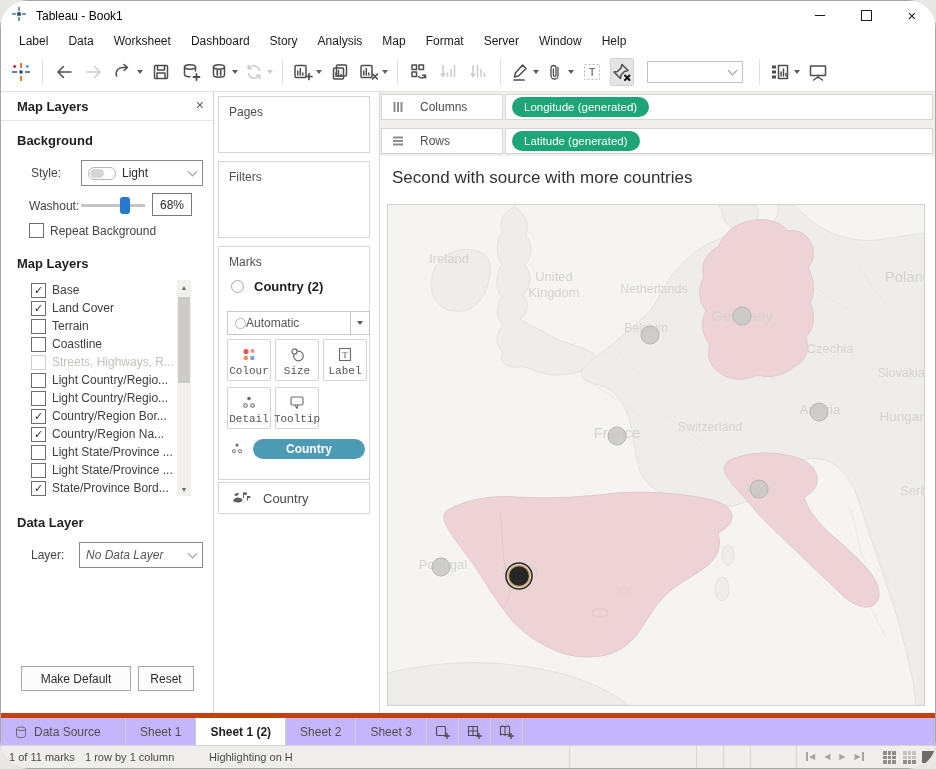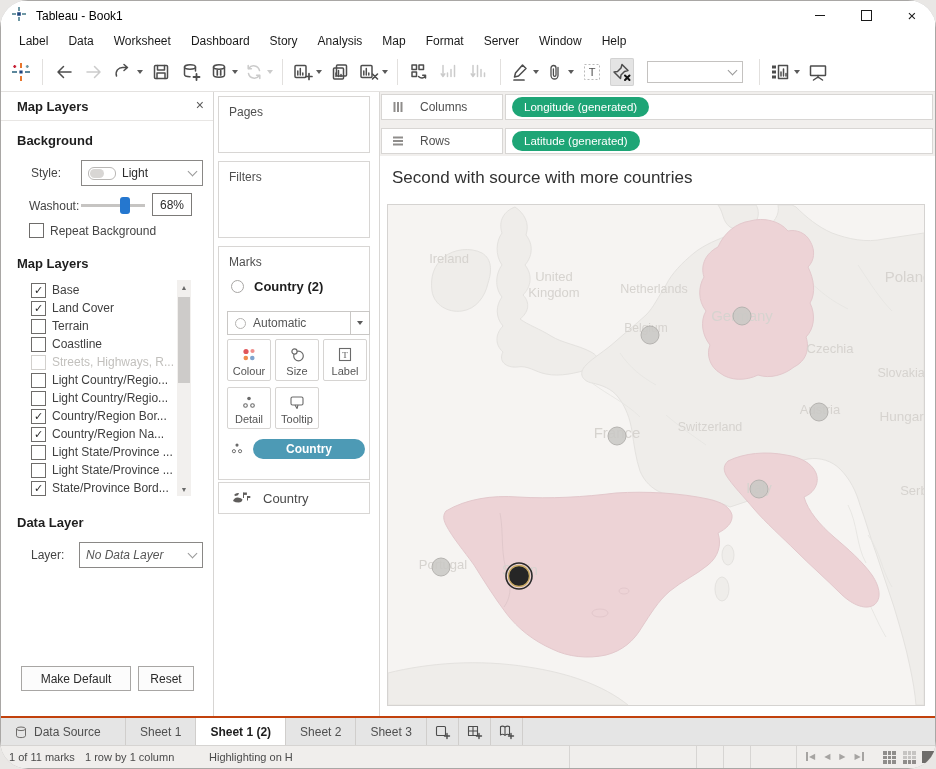--- a/index.html
+++ b/index.html
@@ -60,44 +60,44 @@
   .vs-arrow{position:absolute;left:0;width:14px;height:14px;display:flex;align-items:center;justify-content:center;font-size:7px;color:#6a6a6a;}
   .vs-thumb{position:absolute;left:1px;width:12px;top:17px;height:86px;background:#cdcbc9;}
   .btn{position:absolute;height:23px;border:1px solid #a8a6a4;background:#fcfcfc;display:flex;align-items:center;justify-content:center;color:#2b2b2b;}
   
   .mid{position:absolute;left:213px;top:0;width:165px;height:100%;background:#fff;border-right:1px solid #d9d7d5;}
   .card{position:absolute;left:4px;width:152px;border:1px solid #d8d6d4;background:#fff;box-sizing:border-box;}
   .card-label{position:absolute;left:10px;top:8px;color:#4f4f4f;}
   .marks-layer{position:absolute;left:12px;top:32px;display:flex;align-items:center;gap:10px;}
   .marks-layer b{font-size:13px;color:#1e1e1e;}
   .ring{width:11px;height:11px;border:1.4px solid #a8a6a4;border-radius:50%;flex:none;}
-  .type-combo{position:absolute;left:8px;top:64px;width:134px;height:22px;border:1px solid #c9c7c5;display:flex;align-items:center;padding-left:7px;gap:7px;color:#555;}
+  .type-combo{position:absolute;left:8px;top:64px;width:134px;height:22px;border:1px solid #c9c7c5;display:flex;align-items:center;padding-left:7px;color:#555;}
   .type-combo .dd{margin-left:auto;height:100%;width:18px;border-left:1px solid #c9c7c5;display:flex;align-items:center;justify-content:center;}
   .mbtn{position:absolute;width:44px;height:42px;border:1px solid #d6d4d2;border-radius:2px;background:#fff;
         display:flex;flex-direction:column;align-items:center;justify-content:flex-end;padding-bottom:3px;box-sizing:border-box;}
-  .mbtn .cap{font-size:11px;color:#555;}
+  .mbtn .cap{font-size:11px;color:#555;font-family:Liberation Mono, monospace;}
   .mbtn svg{margin-bottom:2px;}
   .pill{border-radius:10px;height:20px;display:flex;align-items:center;justify-content:center;color:#fff;}
   .pill.blue{background:var(--blue);font-weight:bold;font-size:12px;}
   .pill.green{background:var(--green);font-size:11.5px;padding:0 12px;}
   .detail-row{position:absolute;left:10px;top:192px;display:flex;align-items:center;gap:8px;}
   .geo-row{display:flex;align-items:center;gap:12px;position:absolute;left:12px;top:7px;}
   .geo-row span.gtxt{font-size:13px;color:#4a4a4a;}
   
   .right{position:absolute;left:379px;top:0;right:0;height:100%;background:#f1efed;}
   .shelf{position:absolute;height:26px;background:#fff;border:1px solid #d8d6d4;box-sizing:border-box;display:flex;align-items:center;}
   .shelf-label{gap:16px;padding-left:10px;color:#4f4f4f;}
   .ws{position:absolute;left:0;right:0;top:64px;bottom:0;background:#fff;}
   .ws-title{position:absolute;left:12px;top:12px;font-size:17px;font-weight:500;color:#323232;}
   .map{position:absolute;left:7px;top:48px;width:536px;height:500px;border:1px solid #d5d3d1;background:#f6f4f2;overflow:hidden;}
   .map svg{position:absolute;left:0;top:0;}
   .map-label{fill:#d6d3cf;font-family:"Liberation Sans",sans-serif;}
   .attribution{position:absolute;left:0;bottom:0;background:rgba(255,255,255,.72);padding:3px 7px;font-size:11px;color:#8f8d8a;}
   
-  .tabbar{position:absolute;left:1px;right:1px;bottom:23px;height:28px;background:#e5e5e5;border-top:2px solid #c2410c;display:flex;}
+  .tabbar{position:absolute;left:1px;right:1px;bottom:23px;height:28px;background:#c4b5fd;border-top:5px solid #c2410c;display:flex;}
   .tab{display:flex;align-items:center;gap:7px;padding:0 14px;border-right:1px solid #d0cecc;color:#4f4f4f;}
   .tab.active{background:#fff;color:#1e1e1e;font-weight:bold;}
   .newbtn{width:31px;display:flex;align-items:center;justify-content:center;border-right:1px solid #d0cecc;}
   
   .statusbar{position:absolute;left:1px;right:1px;bottom:1px;height:22px;background:#f0eeec;border-top:1px solid #d6d4d2;font-size:11px;color:#4a4a4a;}
   .sb-item{position:absolute;top:5px;}
   .sb-div{position:absolute;top:0;bottom:0;width:1px;background:#d7d5d3;}
   .pager{position:absolute;top:4px;display:flex;gap:9px;color:#a6a4a2;font-size:8px;}
   .pager .pg{position:relative;line-height:13px;}
   .pg.first::before,.pg.last::after{content:"";position:absolute;top:2px;bottom:2px;width:1.5px;background:#a6a4a2;}

